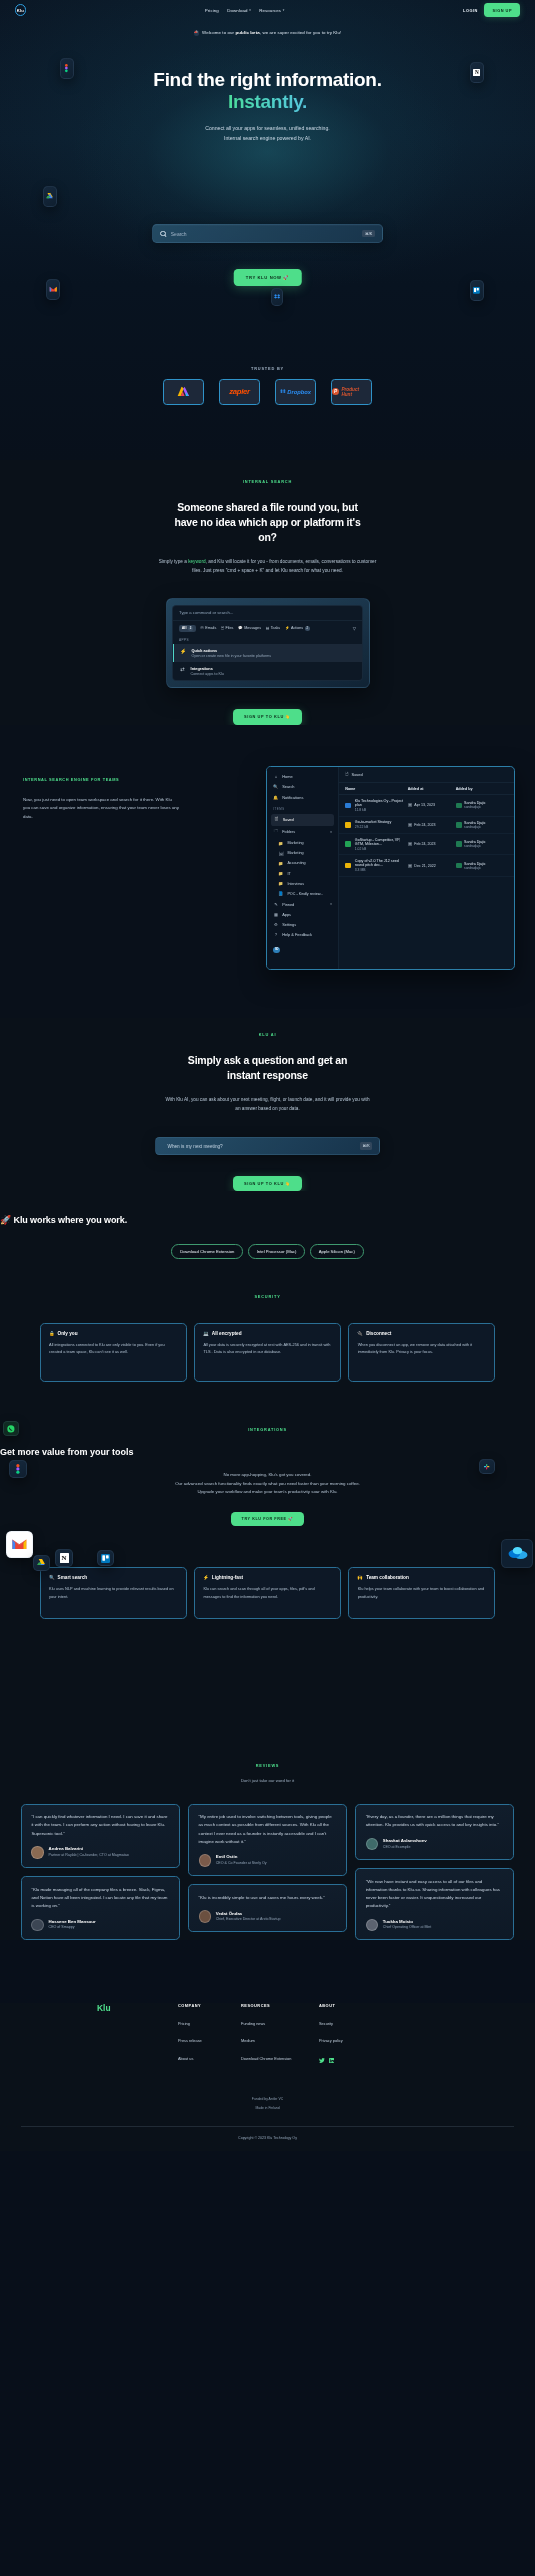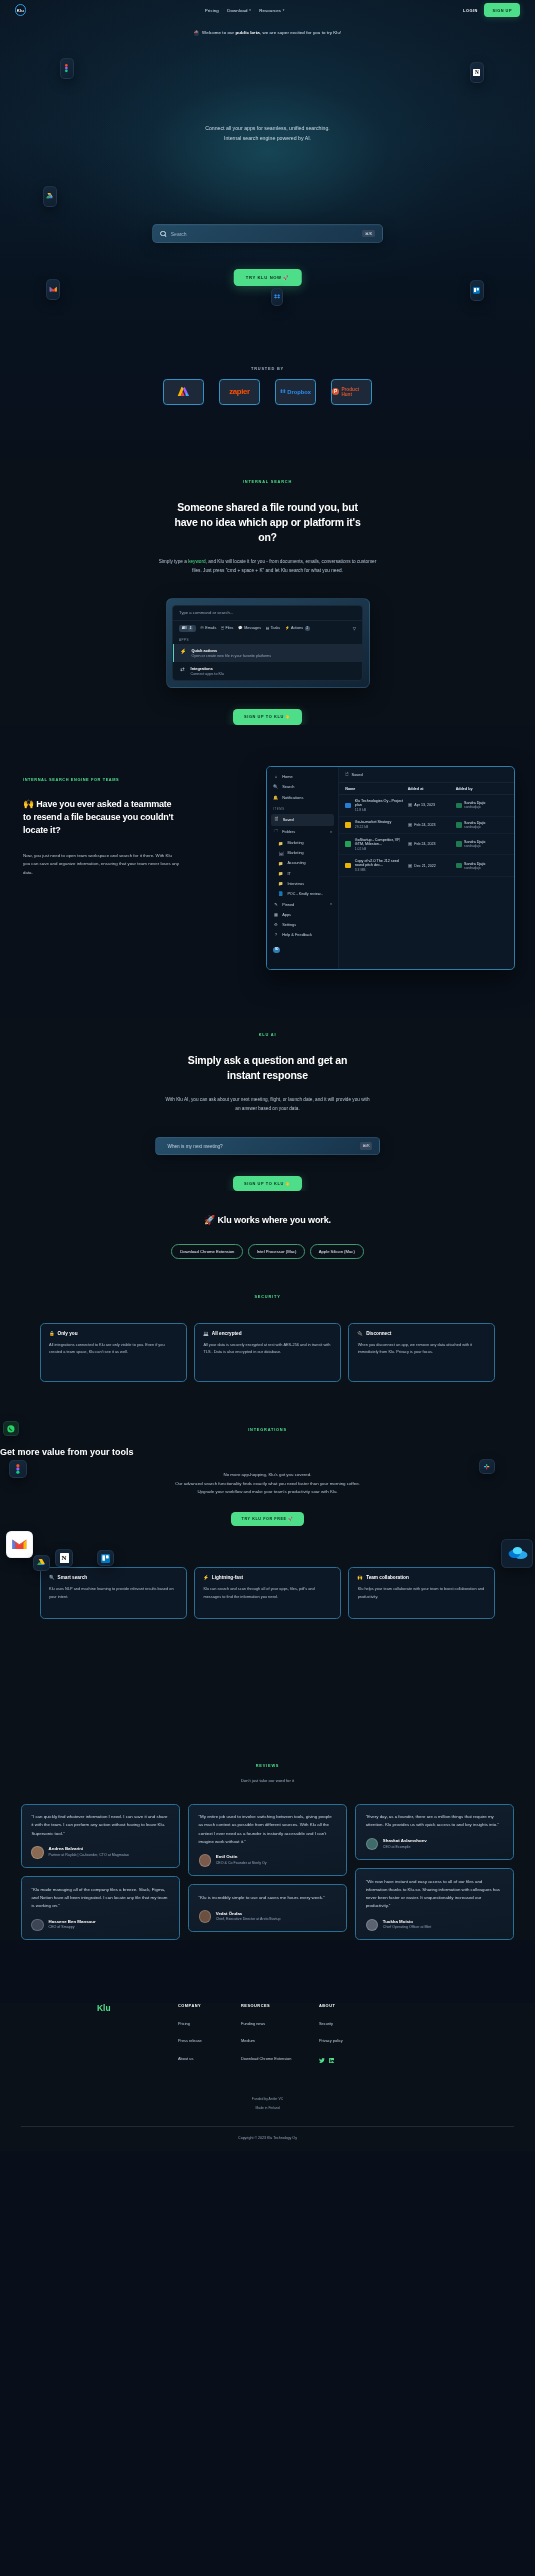--- a/index.html
+++ b/index.html
@@ -82,21 +82,21 @@
     border:0.5px solid rgba(120,165,200,.13);
     display:flex;align-items:center;justify-content:center;
     box-shadow:0 4.2px 11.5px rgba(0,0,0,.42);
   }
   .trusted-label {
     position:absolute; top:366px; left:0; right:0; text-align:center;
     font-size:3.9px; letter-spacing:0.8px; color:#9fb0c2; font-weight:600;
   }
   .trusted-row {
     position:absolute; top:379px; left:0; right:0;
-    display:flex; justify-content:center; gap:15px;
+    display:flex; justify-content:center; gap:15px;font-style:italic;
   }
   .brand-card {
     width:41px;height:25.6px;border-radius:3.7px;
     background:#1d2839; border:0.5px solid #2f93c9;
     display:flex;align-items:center;justify-content:center; cursor:pointer;
   }
 
   
   #internal { padding-top:19px; background:#0a1119; }
   .eyebrow { text-align:center; font-size:3.9px; letter-spacing:0.8px; color:#4fe08d; font-weight:700; }
@@ -169,21 +169,21 @@
   #kluai { padding-top:14.6px; background:#0a1119; }
   .ai-bar {
     width:225px; margin:23px auto 0; height:18px; border-radius:4.2px; display:flex; align-items:center; padding:0 6.8px;
     background:linear-gradient(135deg, rgba(40,82,110,.95), rgba(25,55,80,.9));
     border:0.5px solid rgba(96,150,186,.2); box-shadow:0 3.1px 12.5px rgba(0,0,0,.35);
   }
   .ai-bar .ph { margin-left:4.7px; font-size:4.7px; color:#c6d6e4; flex:1;}
 
   
   #works { padding-top:24px; background:#0a1119; }
-  h2.works-h { text-align:center; font-size:9px; font-weight:700; color:#fff; letter-spacing:-0.1px;}
+  h2.works-h { text-align:left; font-size:9px; font-weight:700; color:#fff; letter-spacing:-0.1px;}
   .dl-row { display:flex; justify-content:center; gap:4.7px; margin-top:19px; }
   .dl-btn { border:0.5px solid #3f9a6f; border-radius:7.3px; background:transparent; color:#eef5fb;
     font-size:4.2px; padding:3.7px 7.8px; cursor:pointer; }
 
   
   #security { padding-top:35px; background:#0a1119; }
   .sec-cards { display:flex; justify-content:center; gap:7.3px; margin-top:24px; }
   .sec-card { width:147px; min-height:59px; border-radius:4.7px; background:#0d1826;
     border:0.5px solid #2a6f95; padding:7.3px 8.4px; }
   .sc-h { font-size:4.7px; font-weight:700; color:#fff; display:flex;gap:2.6px;align-items:center;}
@@ -247,20 +247,24 @@
     <div class="nav-right">
       <span class="login">LOGIN</span>
       <button class="btn-green">SIGN UP</button>
     </div>
   </div>
 
   <div class="banner">
     <span class="mega">📣</span><span>Welcome to our </span><b>public beta</b><span>, we are super excited for you to try Klu!</span>
   </div>
 
+  <h1 class="hero-title">
+    <span>Find the right information.</span><br>
+    <span class="accent">Instantly.</span>
+  </h1>
 
   <div class="hero-sub">
     <span>Connect all your apps for seamless, unified searching.</span><br>
     <span>Internal search engine powered by AI.</span>
   </div>
 
   <div class="search-bar">
     <span class="mag"></span>
     <span class="ph">Search</span>
     <span class="kbd">⌘/K</span>
@@ -390,21 +394,20 @@
         </span>
       </div>
     </div>
   </div>
   <button class="cta-center">SIGN UP TO KLU 👋</button>
 </section>
 
 <section class="sec" id="teams">
   <div class="teams-left">
     <div class="teams-eyebrow">INTERNAL SEARCH ENGINE FOR TEAMS</div>
-    <div class="teams-h">🙌 Have you ever asked a teammate to resend a file because you couldn't locate it?</div>
     <div class="teams-p">Now, you just need to open team workspace and search for it there. With Klu you can save and organize information, ensuring that your team never loses any data.</div>
   </div>
 
   <div class="dash">
     <div class="dash-side">
       <div class="ds-item">
           <span class="ds-ic">⌂</span>
           <span>Home</span>
         </div>
       <div class="ds-item">

